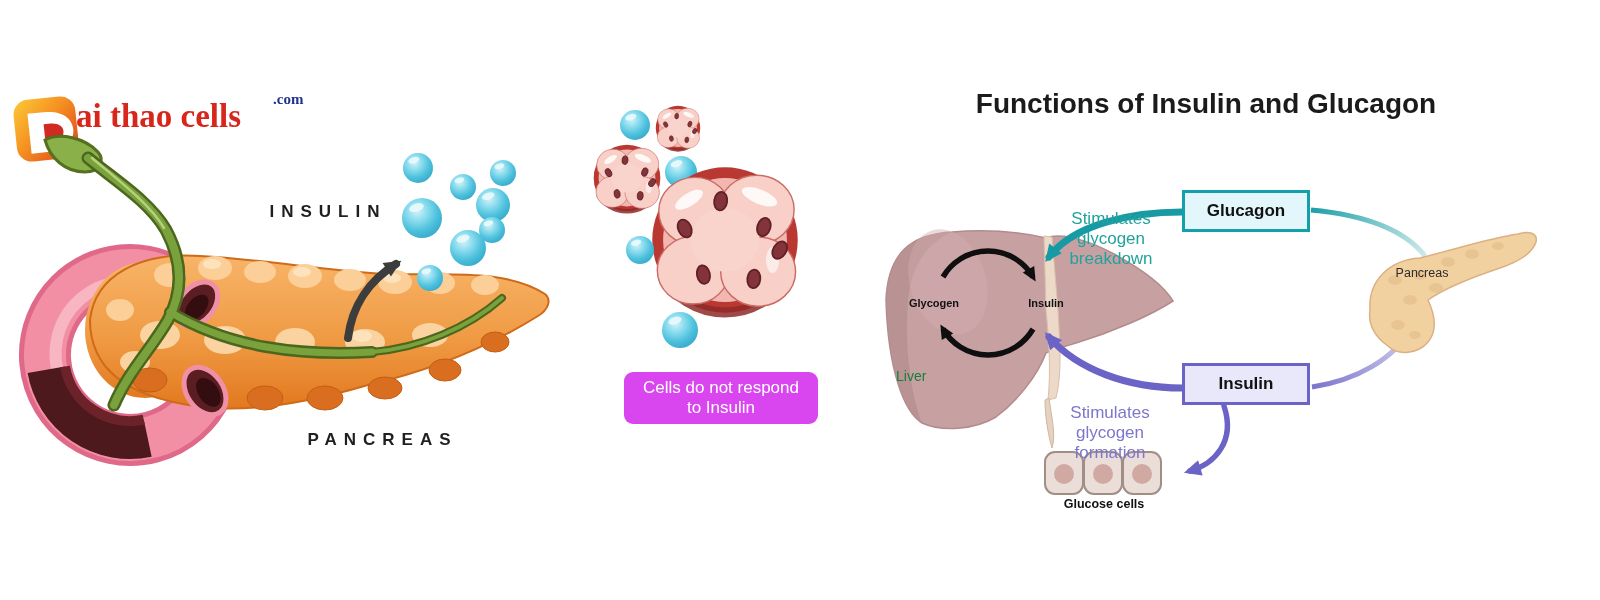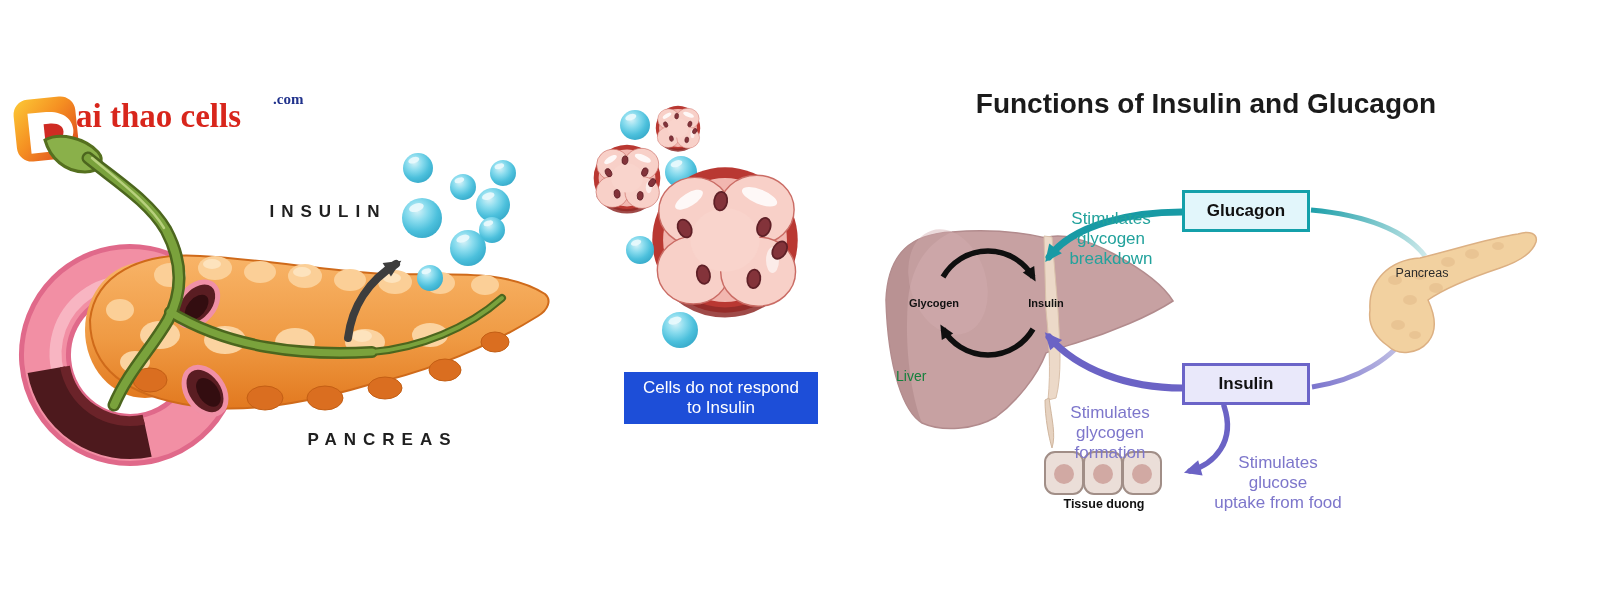--- a/index.html
+++ b/index.html
@@ -10,21 +10,21 @@
   .center{text-align:center;}
 
   
   .organ-label{font-size:17px;font-weight:600;letter-spacing:7px;color:#1f1f1f;}
 
   
   .logo-text{font-family:"Liberation Serif",serif;font-weight:600;font-size:33px;color:#d8261c;line-height:1;}
   .logo-tld{font-family:"Liberation Serif",serif;font-weight:700;font-size:15px;color:#20328c;line-height:1;margin-left:47px;}
 
   
-  .callout{width:194px;height:52px;border-radius:0;background:#1d4ed8;color:#fff;
+  .callout{width:194px;height:52px;border-radius:9px;background:#d946ef;color:#fff;
            font-size:17px;line-height:1.2;display:flex;align-items:center;justify-content:center;}
 
   
   .diagram-title{width:520px;font-size:28px;font-weight:700;color:#1b1b1b;}
   .node-box{width:128px;height:42px;box-sizing:border-box;display:flex;align-items:center;justify-content:center;
             font-size:17px;font-weight:700;color:#111;}
   .box-glucagon{border:3px solid #14a0aa;background:#e2f6fb;}
   .box-insulin{border:3px solid #6b64c8;background:#e9e8fa;}
   .annot{font-size:17px;line-height:1.18;margin-top:23px;}
   .annot-teal{color:#22a29c;}
@@ -278,22 +278,20 @@
     </g>
   </svg>
 
   <div class="abs node-box box-glucagon" style="left:1182px;top:190px;">Glucagon</div>
   <div class="abs node-box box-insulin" style="left:1182px;top:363px;">Insulin</div>
 
   <div class="abs annot annot-teal pre center" style="left:1048px;top:186px;width:126px;">Stimulates glycogen
 breakdown</div>
   <div class="abs annot annot-purple pre center" style="left:1046px;top:380px;width:128px;">Stimulates glycogen
 formation</div>
-  <div class="abs annot annot-purple pre center" style="left:1212px;top:430px;width:132px;">Stimulates glucose
-uptake from food</div>
 
   <div class="abs cycle-label center" style="left:884px;top:297px;">Glycogen</div>
   <div class="abs cycle-label center" style="left:996px;top:297px;">Insulin</div>
   <div class="abs small-label" style="left:896px;top:368px;font-size:14px;color:#15803d;">Liver</div>
   <div class="abs small-label center" style="left:1384px;top:266px;width:76px;">Pancreas</div>
-  <div class="abs small-label center" style="left:1040px;top:497px;width:128px;font-weight:700;color:#111;">Tissue duong</div>
+  <div class="abs small-label center" style="left:1040px;top:497px;width:128px;font-weight:700;color:#111;">Glucose cells</div>
 
 </div>
 
 </body></html>

